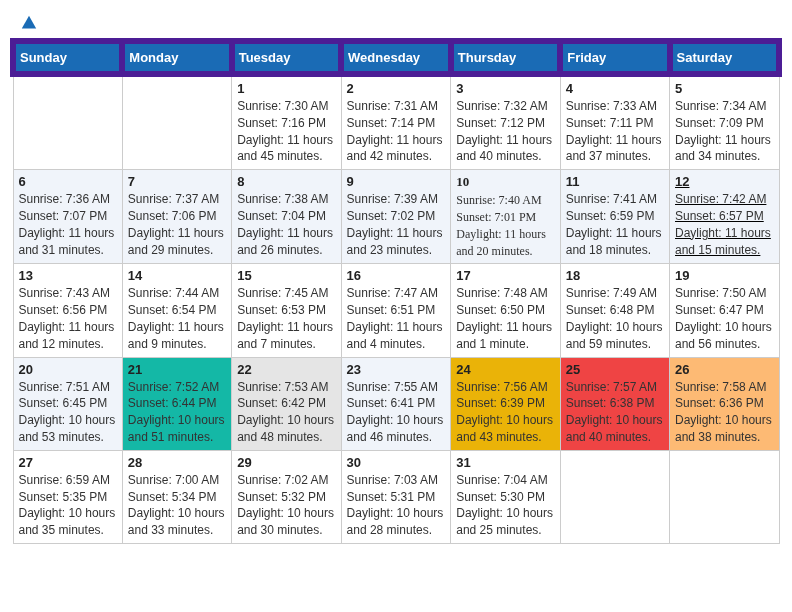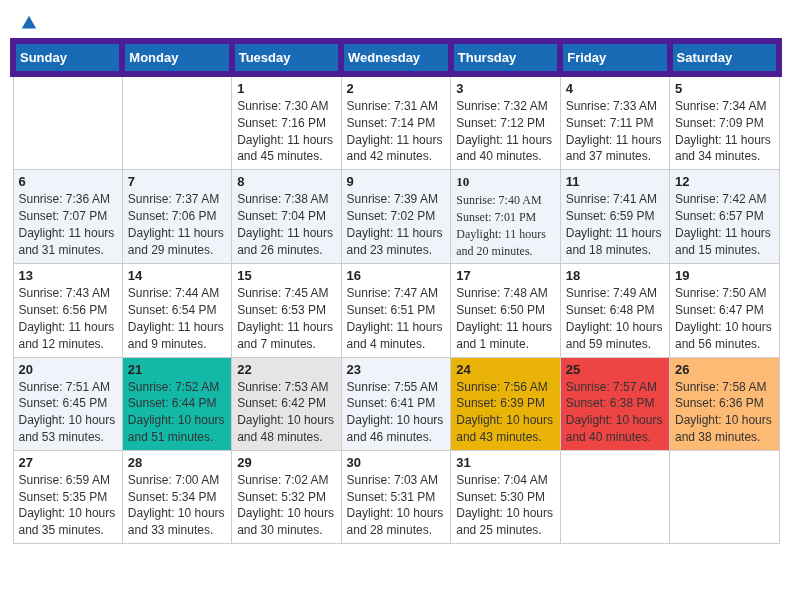--- a/index.html
+++ b/index.html
@@ -167,21 +167,21 @@
           <div class="day-detail">Sunrise: 7:39 AM<br>Sunset: 7:02 PM<br>Daylight: 11 hours and 23 minutes.</div>
         </td>
         <td style="background: rgb(240, 244, 250); font-family: Liberation Serif, serif;">
           <span class="day-num">10</span>
           <div class="day-detail">Sunrise: 7:40 AM<br>Sunset: 7:01 PM<br>Daylight: 11 hours and 20 minutes.</div>
         </td>
         <td style="background: rgb(240, 244, 250);">
           <span class="day-num">11</span>
           <div class="day-detail">Sunrise: 7:41 AM<br>Sunset: 6:59 PM<br>Daylight: 11 hours and 18 minutes.</div>
         </td>
-        <td style="background: rgb(240, 244, 250);">
+        <td style="background: rgb(240, 244, 250); text-decoration: underline;">
           <span class="day-num">12</span>
           <div class="day-detail">Sunrise: 7:42 AM<br>Sunset: 6:57 PM<br>Daylight: 11 hours and 15 minutes.</div>
         </td>
       </tr>
       <tr>
         <td>
           <span class="day-num">13</span>
           <div class="day-detail">Sunrise: 7:43 AM<br>Sunset: 6:56 PM<br>Daylight: 11 hours and 12 minutes.</div>
         </td>
         <td>

